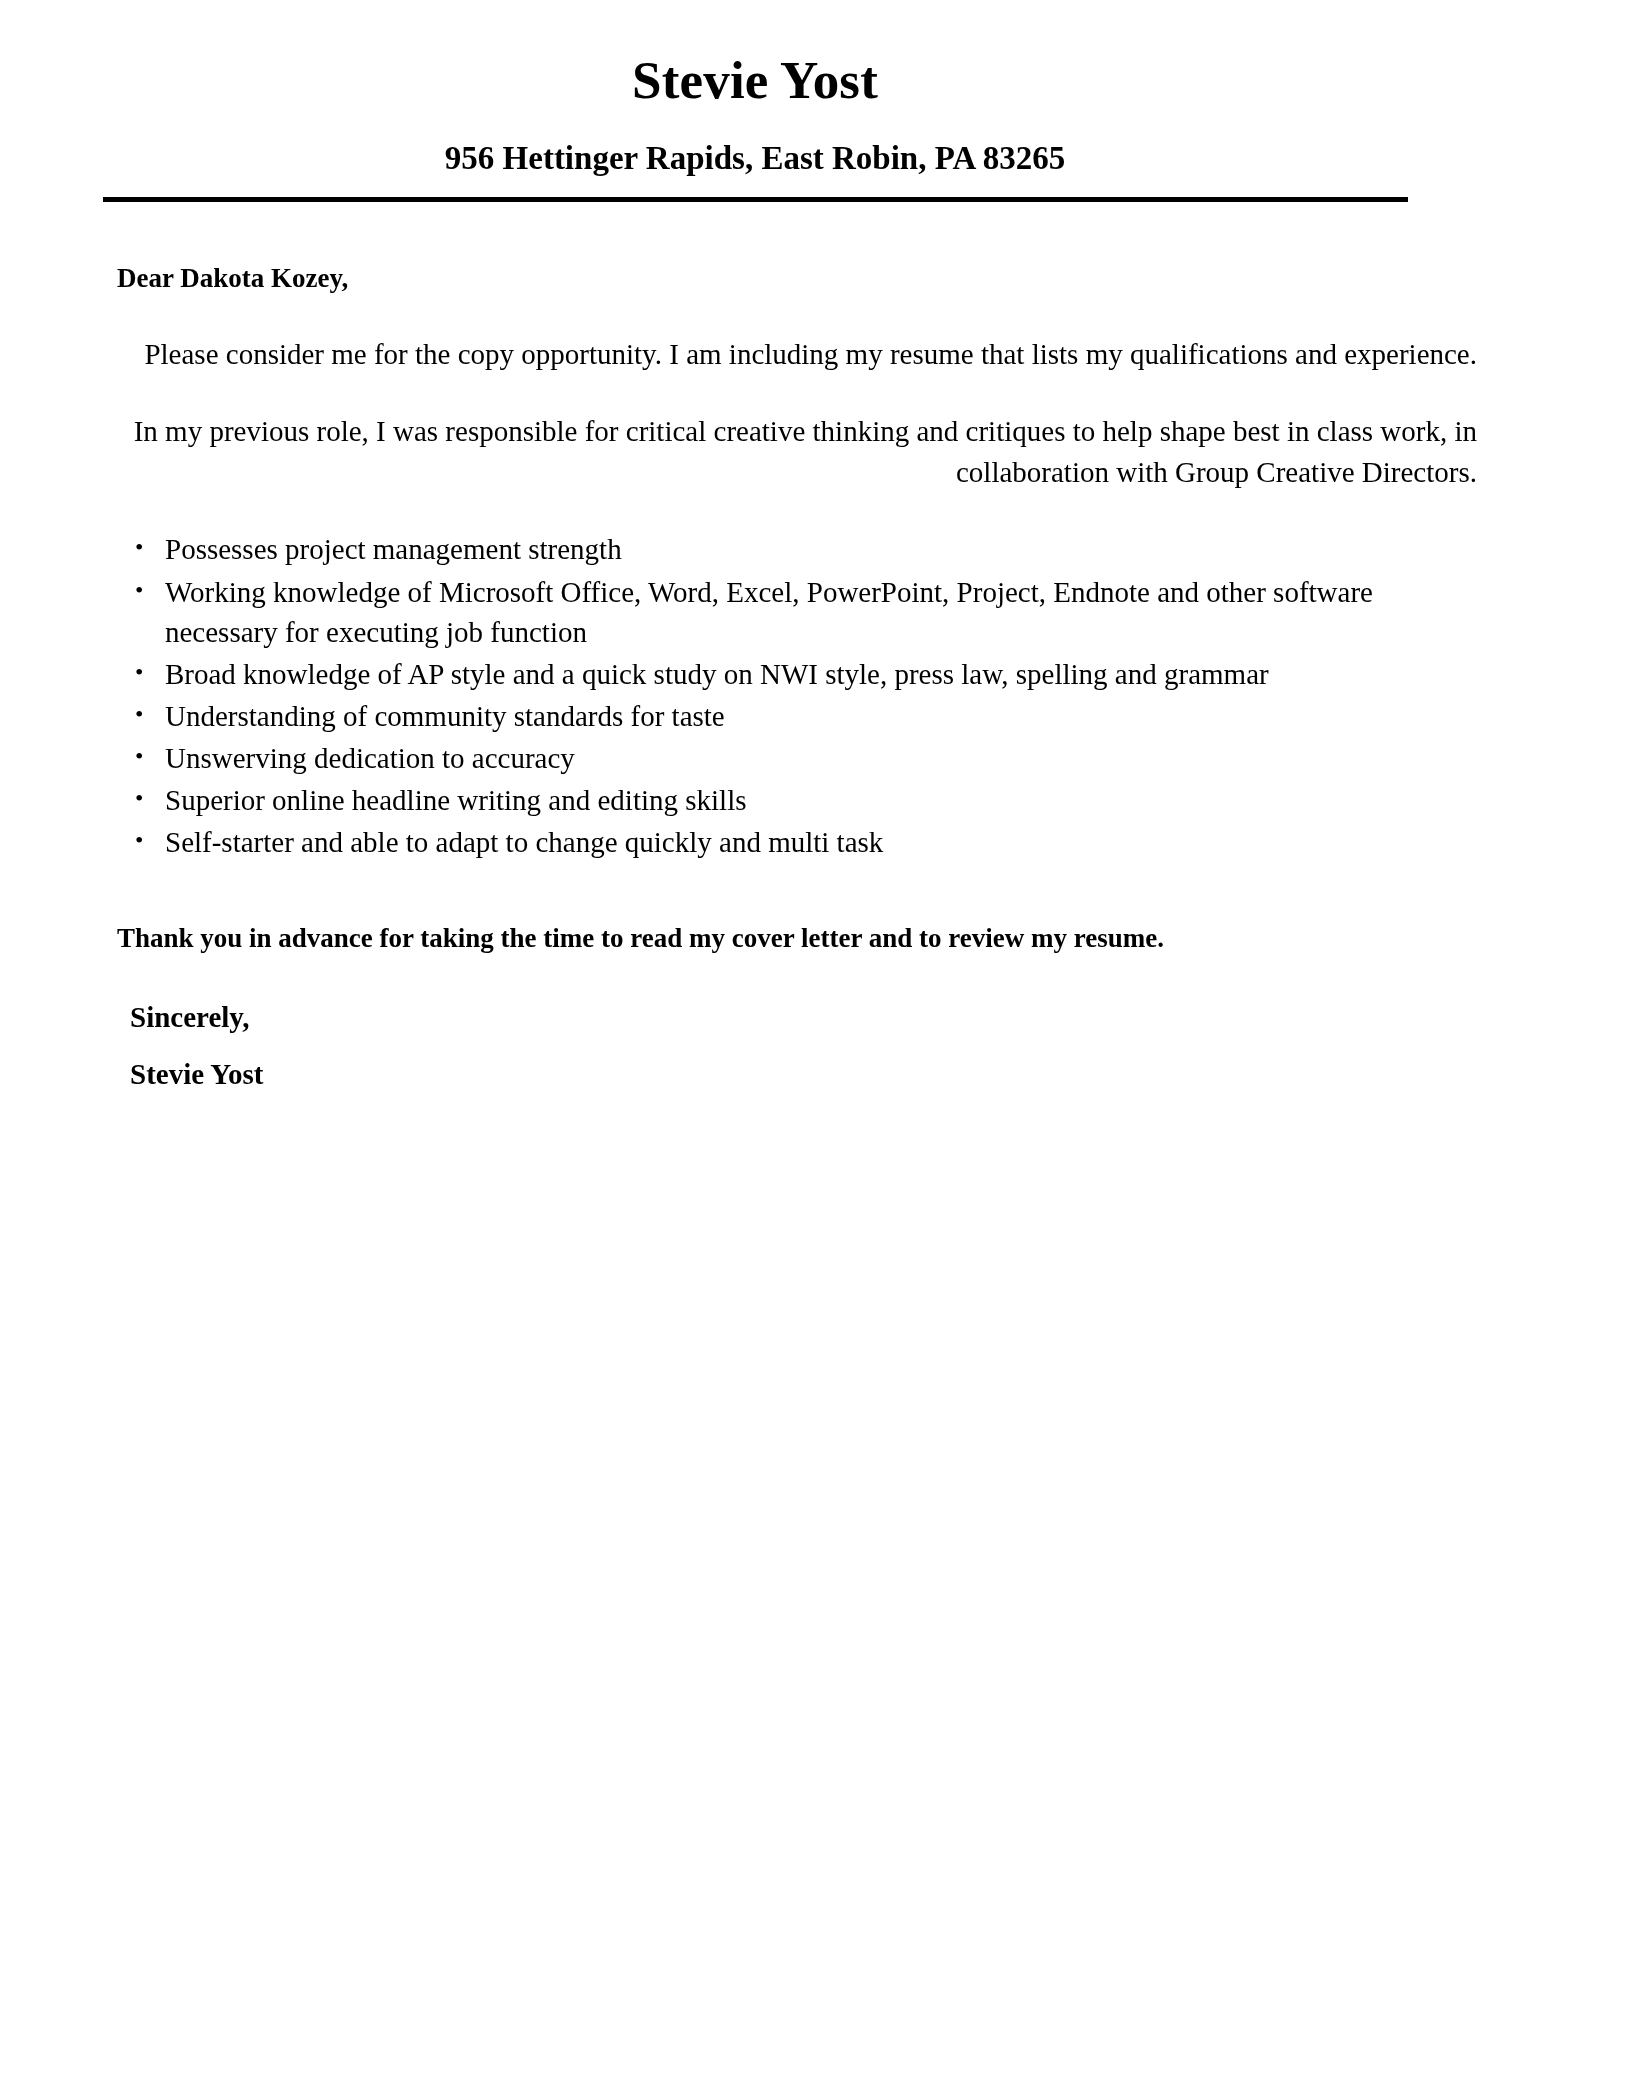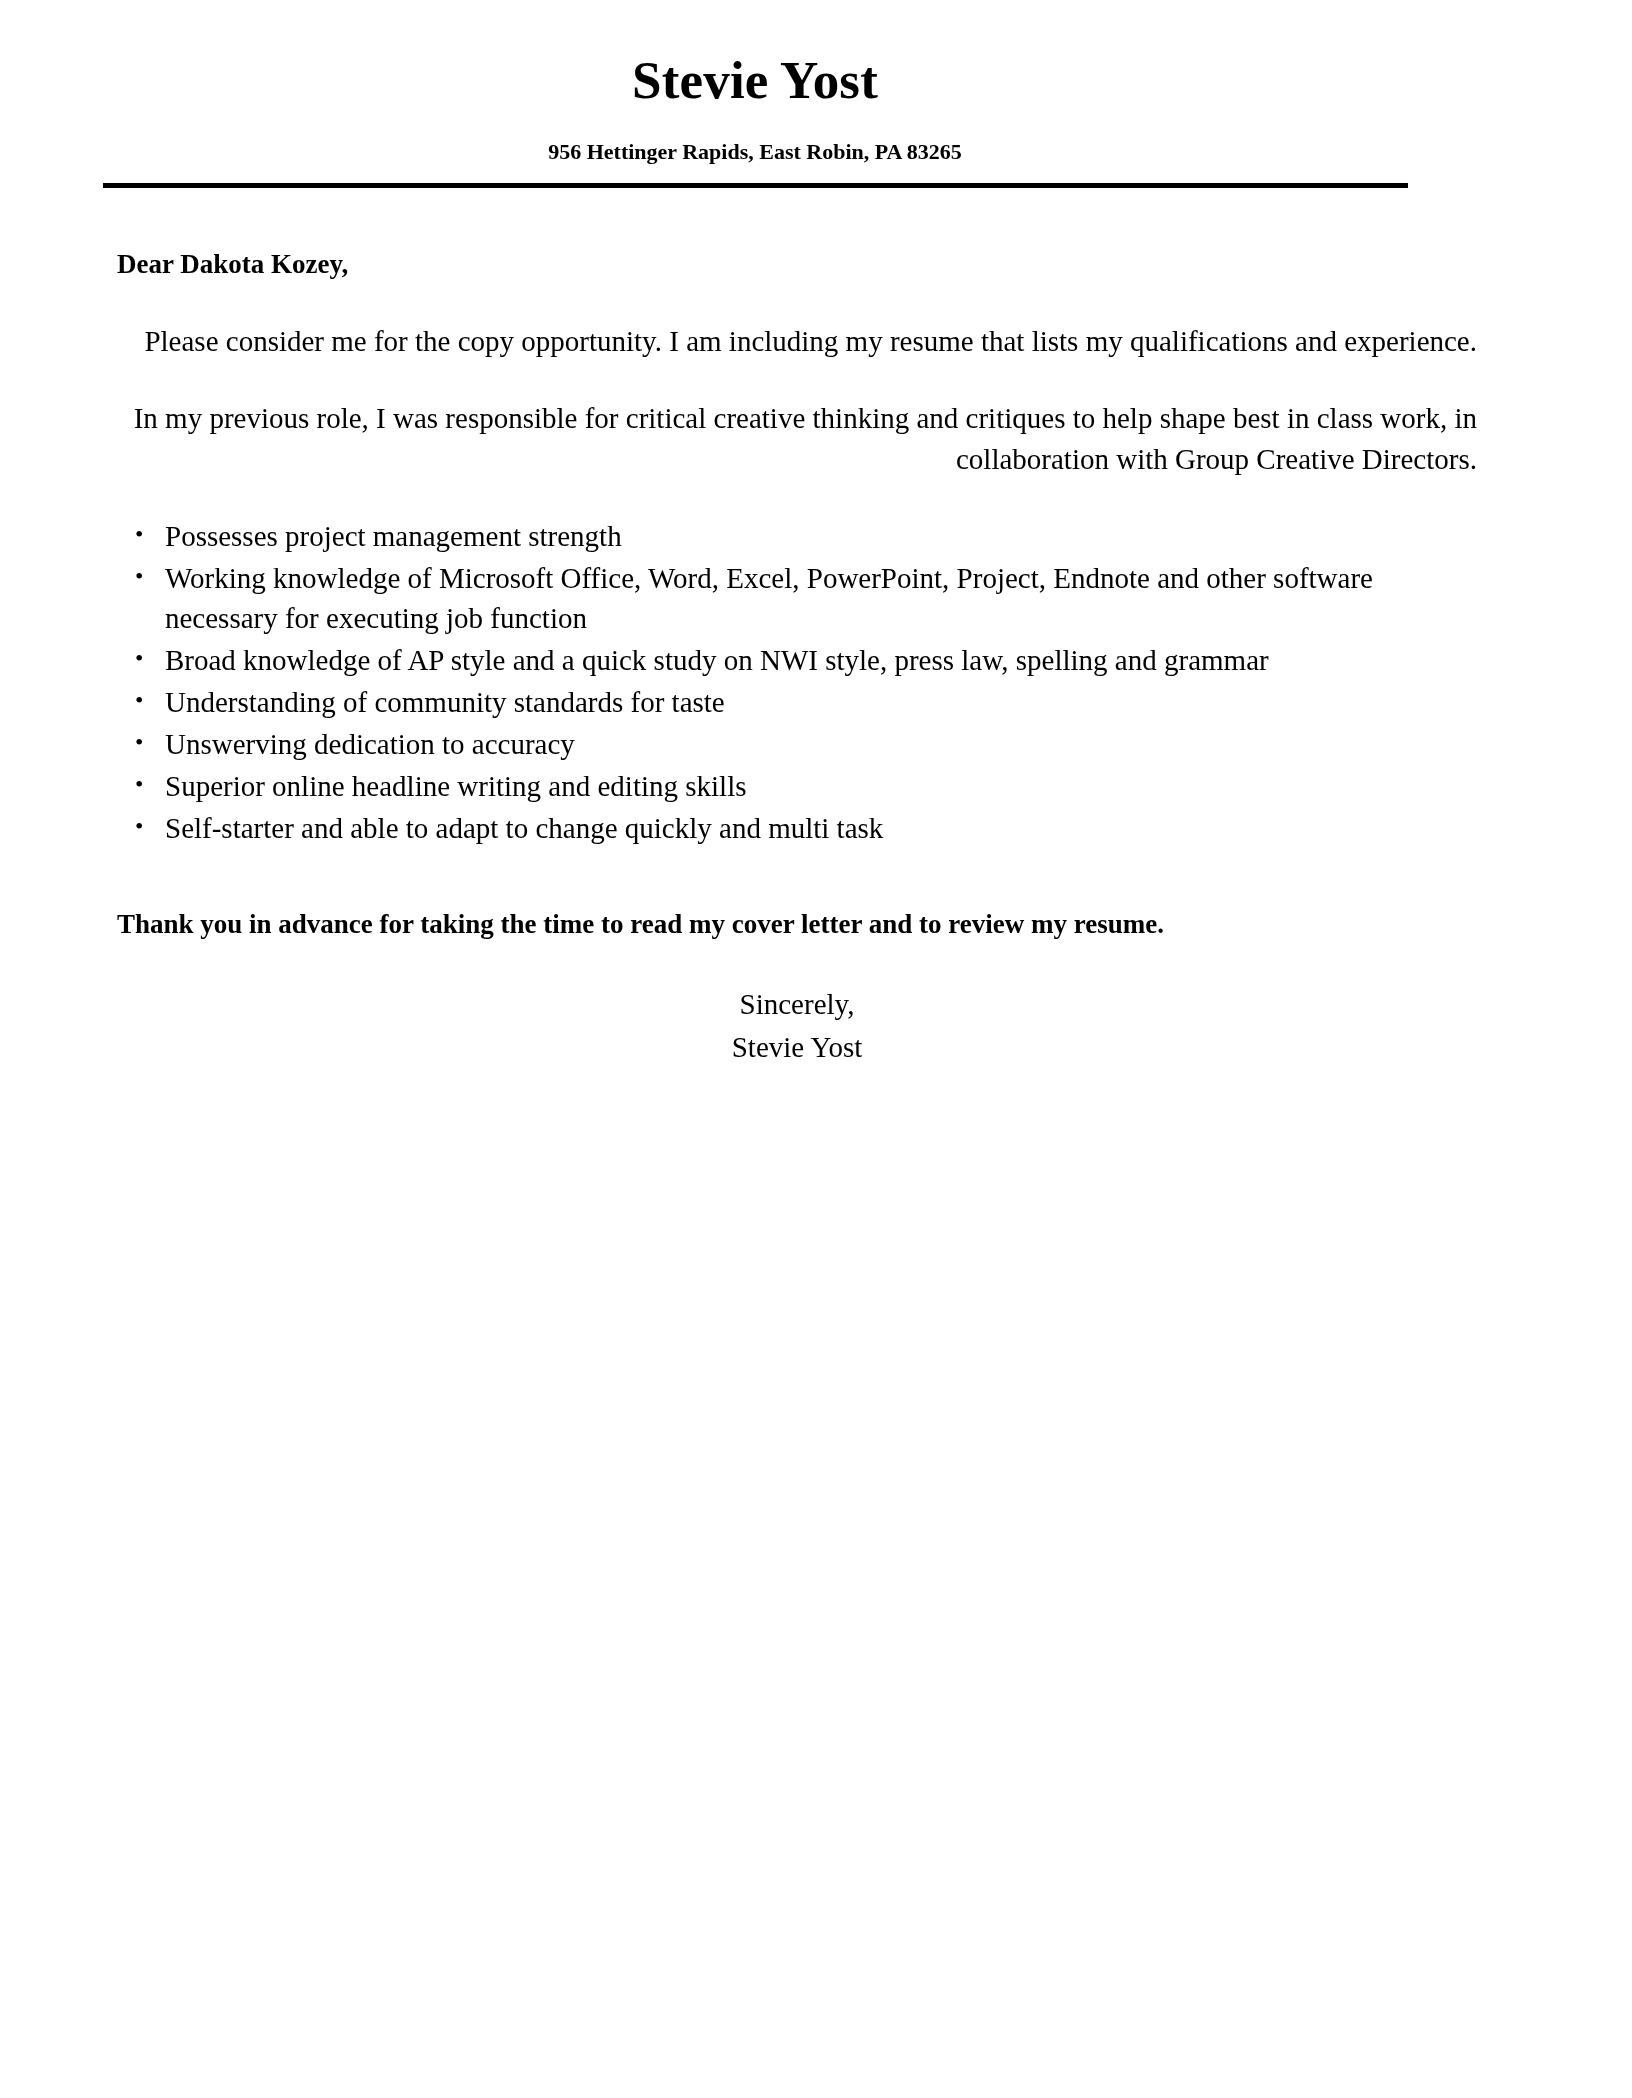--- a/index.html
+++ b/index.html
@@ -35,21 +35,21 @@
     text-align: center;
     font-size: 53px;
     font-weight: bold;
     line-height: 1.15;
     letter-spacing: 0.2px;
     margin: 0;
   }
 
   .candidate-address {
     text-align: center;
-    font-size: 22px;
+    font-size: 33px;
     font-weight: bold;
     line-height: 1.2;
     margin: 28px 0 0 0;
   }
 
   .header-rule {
     margin: 18px auto 0 auto;
     width: 1305px;
     height: 5px;
     background: #000000;
@@ -109,24 +109,23 @@
     line-height: 1.35;
     margin: 58px 0 0 0;
   }
 
   .signoff {
     margin-top: 40px;
   }
 
   .signoff-line {
     font-size: 29px;
-    font-weight: normal;
+    font-weight: bold;
     line-height: 1.5;
-    margin: 0;
-    text-align: center;
+    margin: 13px;
   }
 </style>
 </head>
 <body>
 
 <div class="page">
 
   <header class="letterhead">
     <h1 class="candidate-name">Stevie Yost</h1>
     <div class="candidate-address">956 Hettinger Rapids, East Robin, PA 83265</div>

